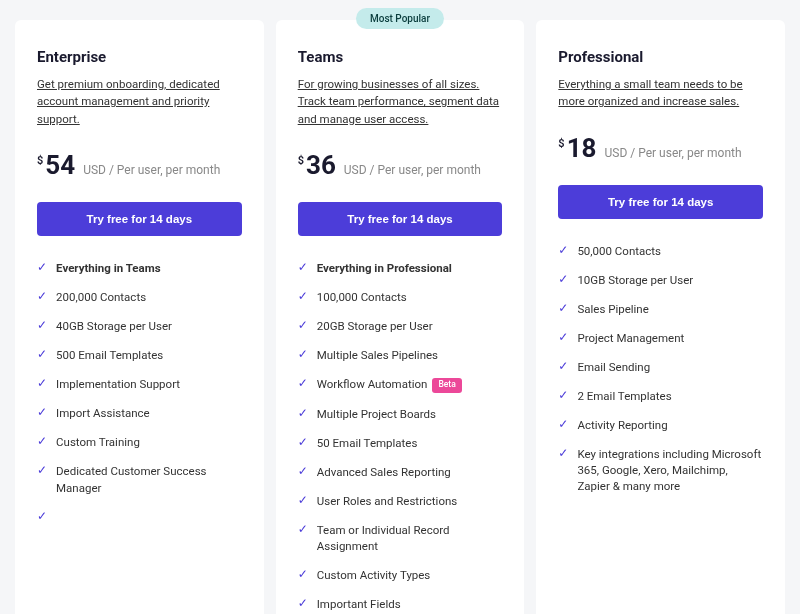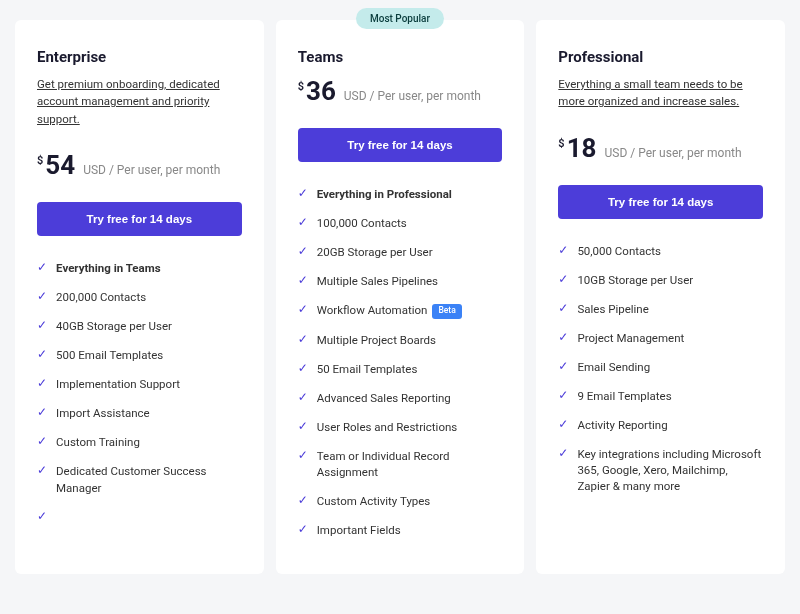--- a/index.html
+++ b/index.html
@@ -101,21 +101,21 @@
     }
     .check-icon {
       color: #4c3dd9;
       margin-right: 9px;
       flex-shrink: 0;
       font-size: 12px;
       line-height: 1.3;
     }
     .beta-badge {
       display: inline-block;
-      background: #3b82f6;
+      background: #ec4899;
       color: white;
       font-size: 8.5px;
       padding: 1.5px 6px;
       border-radius: 3px;
       margin-left: 5px;
       font-weight: 500;
       vertical-align: middle;
     }
   </style>
 </head>
@@ -165,20 +165,21 @@
           <span><span class="feature-text">Dedicated Customer Success Manager</span></span>
         </li>
         <li class="feature-item">
           <span class="check-icon">✓</span>
         </li>
       </ul>
     </div>
     <div class="pricing-card">
       <div class="badge">Most Popular</div>
       <h3 class="plan-title">Teams</h3>
+      <p class="plan-description">For growing businesses of all sizes. Track team performance, segment data and manage user access.</p>
       <div class="price-row">
         <span class="currency">$</span>
         <span class="price">36</span>
         <span class="price-unit">USD / Per user, per month</span>
       </div>
       <button class="cta-button">Try free for 14 days</button>
       <ul class="features-list">
         <li class="feature-item bold">
           <span class="check-icon">✓</span>
           <span><span class="feature-text">Everything in Professional</span></span>
@@ -254,21 +255,21 @@
         <li class="feature-item">
           <span class="check-icon">✓</span>
           <span><span class="feature-text">Project Management</span></span>
         </li>
         <li class="feature-item">
           <span class="check-icon">✓</span>
           <span><span class="feature-text">Email Sending</span></span>
         </li>
         <li class="feature-item">
           <span class="check-icon">✓</span>
-          <span><span class="feature-text">9 Email Templates</span></span>
+          <span><span class="feature-text">2 Email Templates</span></span>
         </li>
         <li class="feature-item">
           <span class="check-icon">✓</span>
           <span><span class="feature-text">Activity Reporting</span></span>
         </li>
         <li class="feature-item">
           <span class="check-icon">✓</span>
           <span><span class="feature-text">Key integrations including Microsoft 365, Google, Xero, Mailchimp, Zapier &amp; many more</span></span>
         </li>
       </ul>

